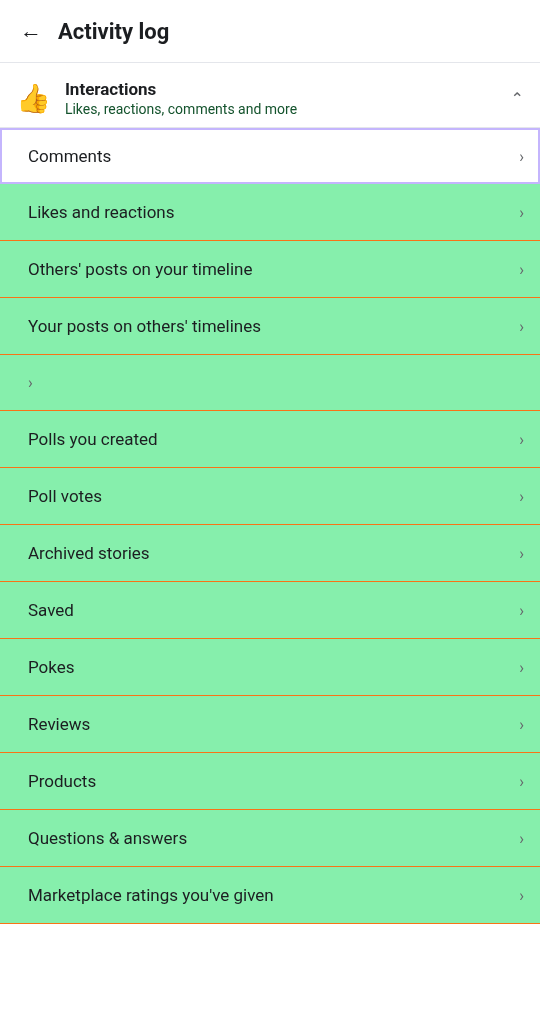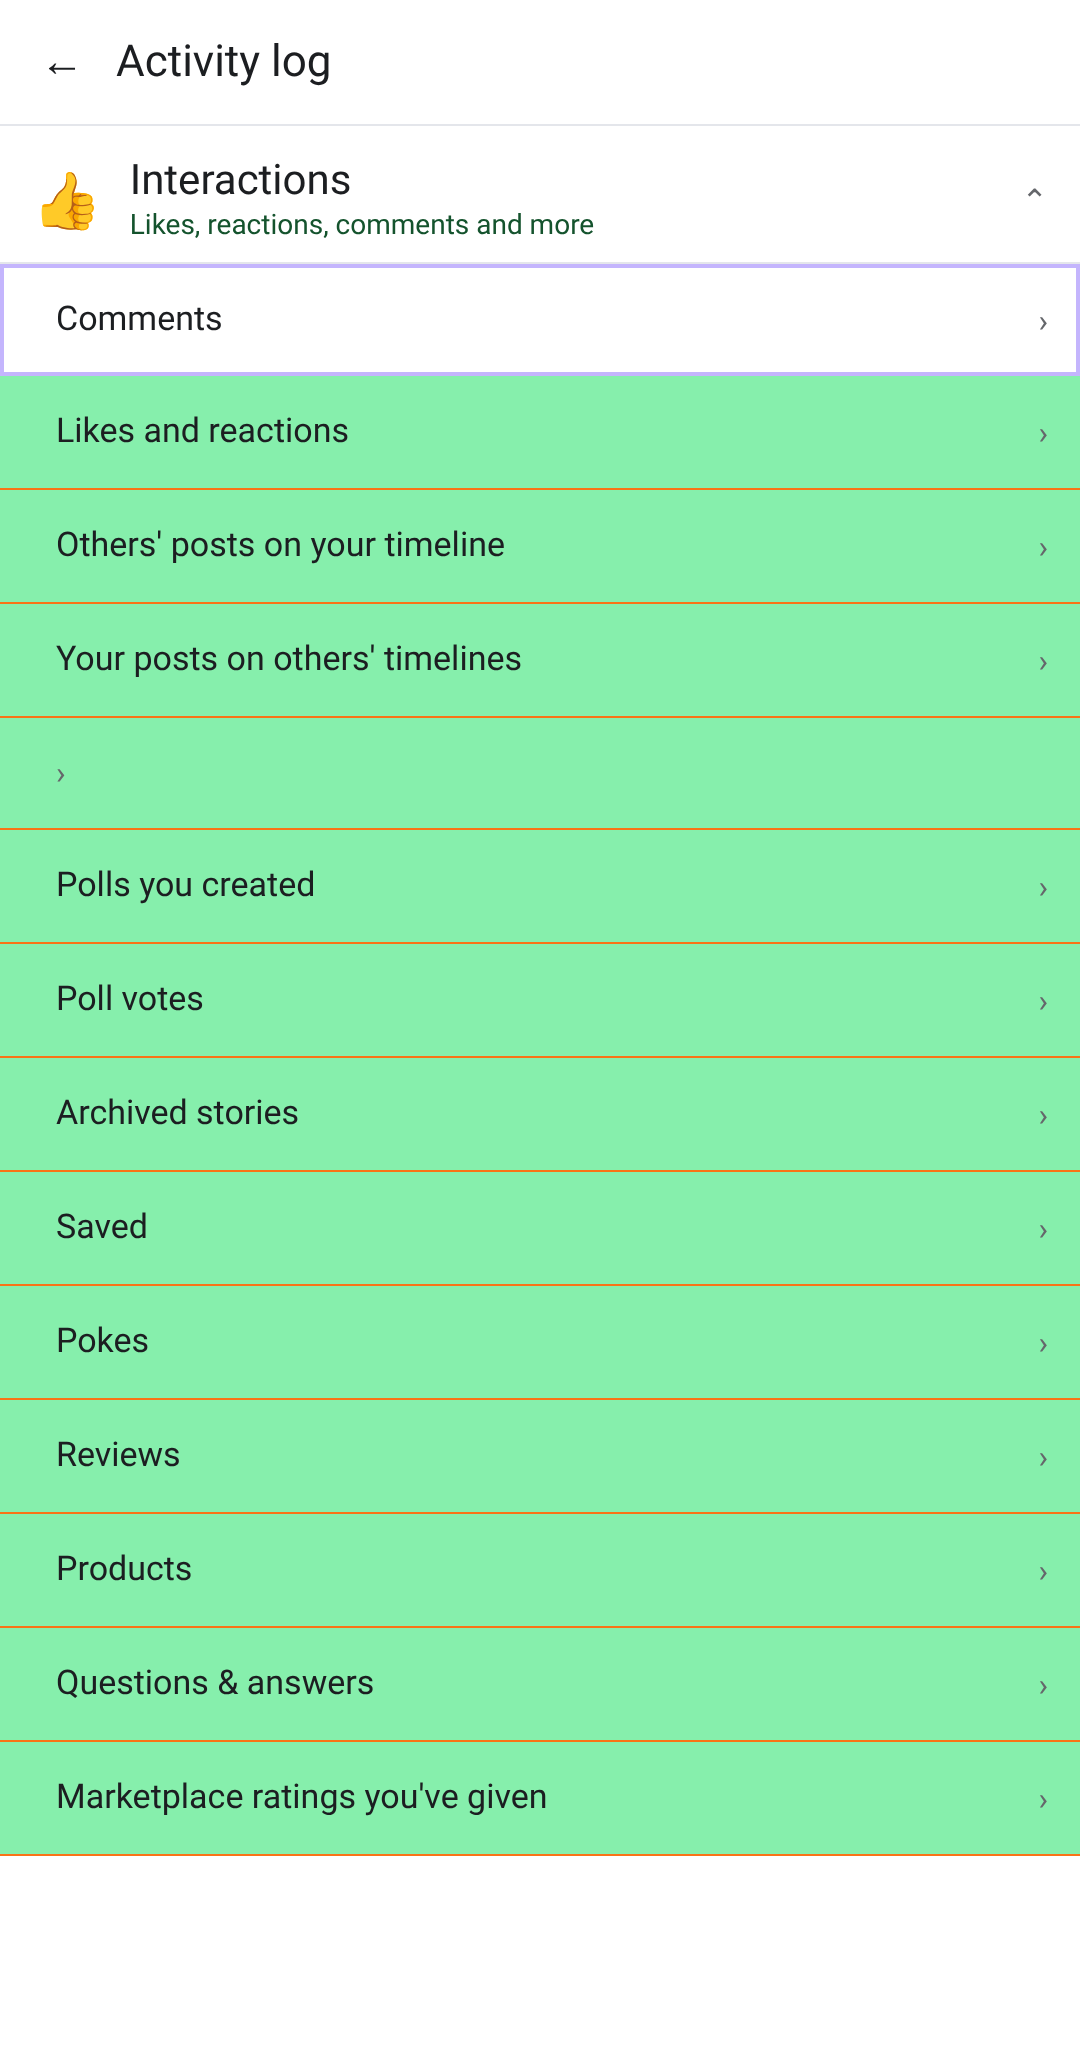--- a/index.html
+++ b/index.html
@@ -38,21 +38,21 @@
     }
 
     .back-arrow {
       font-size: 22px;
       color: #1c1e21;
       font-weight: 400;
     }
 
     .header-title {
       font-size: 22px;
-      font-weight: 400;
+      font-weight: 700;
       color: #1c1e21;
     }
 
     
     .section-header {
       display: flex;
       align-items: center;
       justify-content: space-between;
       padding: 16px 16px 10px 16px;
       border-bottom: 1px solid #e4e6eb;
@@ -68,22 +68,22 @@
       font-size: 28px;
       color: #1c1e21;
     }
 
     .section-title-block {
       display: flex;
       flex-direction: column;
     }
 
     .section-title {
-      font-size: 21px;
-      font-weight: 400;
+      font-size: 17px;
+      font-weight: 700;
       color: #1c1e21;
     }
 
     .section-subtitle {
       font-size: 14px;
       color: #14532d;
       margin-top: 2px;
     }
 
     .chevron-up {

